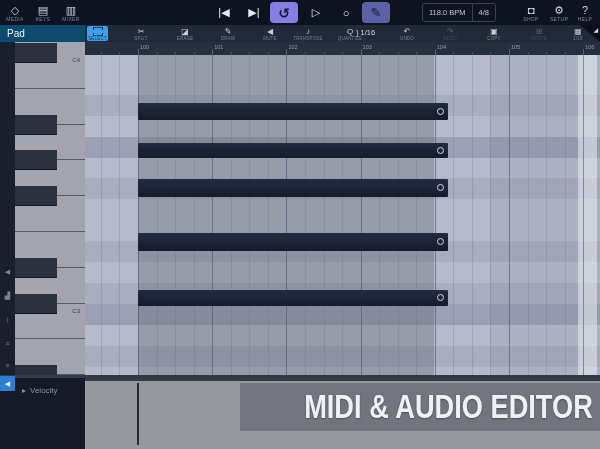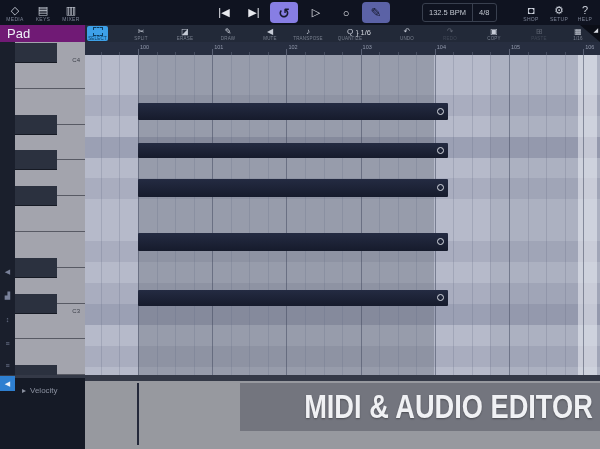--- a/index.html
+++ b/index.html
@@ -18,22 +18,22 @@
   .tp-btn{position:absolute;top:2px;height:21px;display:flex;align-items:center;justify-content:center;
           color:#e8eaef;font-size:11px;border-radius:4px;}
   .tp-btn.active-loop{background:#877ee4;color:#181b30;font-size:14px;font-weight:bold;}
   .tp-btn.active-pen{background:#5b62a6;color:#141729;font-size:13px;}
   #tempo-box{position:absolute;left:422px;top:3px;height:17px;border:1px solid #39404f;border-radius:3px;
           display:flex;align-items:center;color:#c3c8d1;font-size:7.5px;}
   #tempo-box .seg{padding:0 6px;height:100%;display:flex;align-items:center;}
   #tempo-box .seg+.seg{border-left:1px solid #39404f;}
   
   #toolbar2{position:absolute;left:0;top:25px;width:600px;height:17px;background:#222938;z-index:39;}
-  #pad-bar{position:absolute;left:0;top:0;width:85px;height:17px;background:#701a75;color:#eef1f8;
-          font-size:13px;display:flex;align-items:center;padding-left:7px;box-sizing:border-box;}
+  #pad-bar{position:absolute;left:0;top:0;width:85px;height:17px;background:#0c4a6e;color:#eef1f8;
+          font-size:10px;display:flex;align-items:center;padding-left:7px;box-sizing:border-box;}
   #select-tool{position:absolute;left:87px;top:1px;width:21px;height:15px;background:#3da0e8;border-radius:2px;
           display:flex;flex-direction:column;align-items:center;justify-content:center;}
   #select-tool .sq{width:8px;height:7px;border:1px dashed #0d3c5e;}
   #select-tool .tool-lbl{color:#0d3c5e;}
   .tool{position:absolute;top:1px;width:34px;height:16px;display:flex;flex-direction:column;
         align-items:center;justify-content:center;color:#c6cbd6;}
   .tool-ico{font-size:8px;line-height:9px;}
   .tool-lbl{font-size:4.5px;line-height:5px;color:#79808f;letter-spacing:.2px;}
   .tool.dim{opacity:.35;}
   #quantize-value{position:absolute;left:356px;top:3px;color:#d2d6de;font-size:7.5px;}
@@ -109,21 +109,21 @@
           <span>▷</span>
         </div>
         <div class="tp-btn" style="left: 334px; width: 24px;">
           <span>○</span>
         </div>
         <div class="tp-btn active-pen" style="left: 362px; width: 28px;">
           <span>✎</span>
         </div>
       </div>
     <div id="tempo-box">
-      <span class="seg">132.5 BPM</span>
+      <span class="seg">118.0 BPM</span>
       <span class="seg">4/8</span>
     </div>
     <div id="topbar-right">
         <div class="tb-btn" style="left: 518px;">
           <span class="tb-ico">◘</span>
           <span class="tb-lbl">SHOP</span>
         </div>
         <div class="tb-btn" style="left: 546px;">
           <span class="tb-ico">⚙</span>
           <span class="tb-lbl">SETUP</span>
@@ -160,21 +160,21 @@
         </div>
         <div class="tool" style="left: 291px;">
           <span class="tool-ico">♪</span>
           <span class="tool-lbl">TRANSPOSE</span>
         </div>
         <div class="tool" style="left: 333px;">
           <span class="tool-ico">Q</span>
           <span class="tool-lbl">QUANTIZE</span>
         </div>
       </div>
-    <div id="quantize-value">} 1/6</div>
+    <div id="quantize-value">} 1/16</div>
     <div id="actions-group">
         <div class="tool" style="left: 390px;">
           <span class="tool-ico">↶</span>
           <span class="tool-lbl">UNDO</span>
         </div>
         <div class="tool dim" style="left: 433px;">
           <span class="tool-ico">↷</span>
           <span class="tool-lbl">REDO</span>
         </div>
         <div class="tool" style="left: 477px;">

